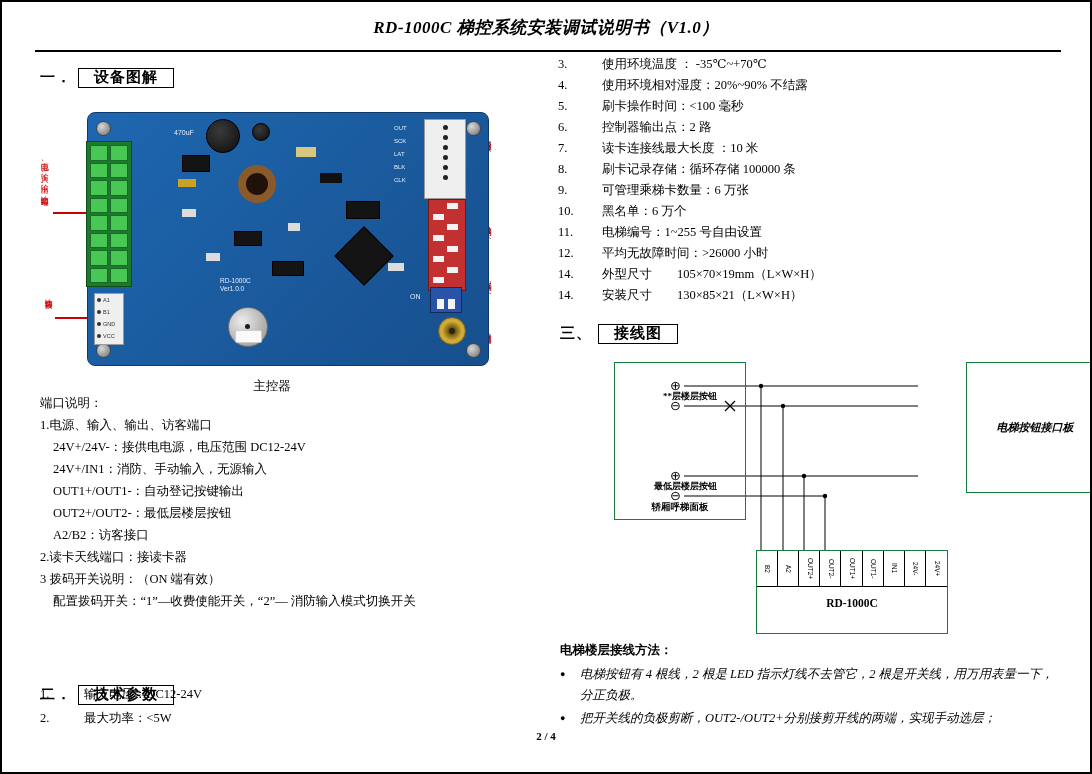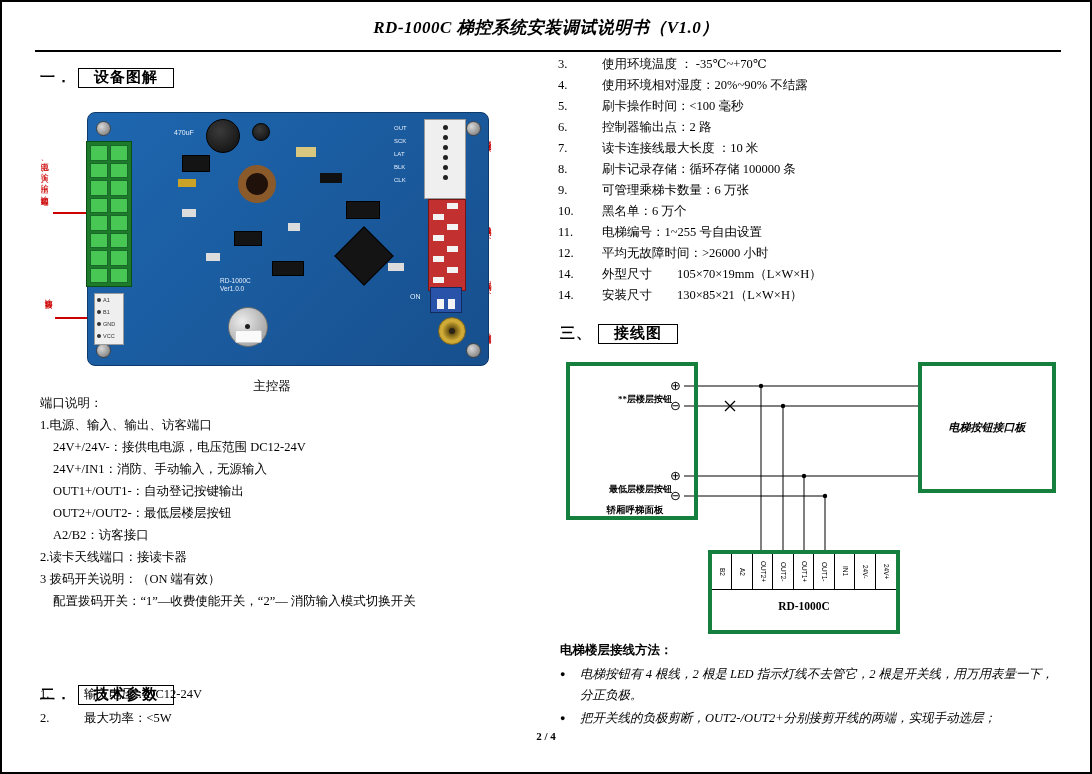--- a/index.html
+++ b/index.html
@@ -36,21 +36,21 @@
   .dipblue{position:absolute;left:342px;top:174px;width:32px;height:26px;background:#2853a8;border:1px solid #122a5e;display:flex;gap:4px;align-items:flex-end;justify-content:center;padding:3px;box-sizing:border-box;}
   .dipblue i{width:7px;height:10px;background:#f3f3f3;display:block;}
   .sma{position:absolute;left:350px;top:204px;width:26px;height:26px;border-radius:50%;background:radial-gradient(circle,#6b5412 18%,#d4af37 55%,#a8842a);border:1px solid #7c621c;}
   .sma::after{content:"";position:absolute;left:10px;top:10px;width:6px;height:6px;border-radius:50%;background:#2b2416;}
   .buzzer{position:absolute;left:140px;top:194px;width:38px;height:38px;border-radius:50%;background:radial-gradient(circle at 35% 35%,#ececec,#8f8f8f);border:1px solid #6f6f6f;}
   .buzzer::after{content:"";position:absolute;left:16px;top:16px;width:5px;height:5px;border-radius:50%;background:#1c1c1c;}
   .sticker{position:absolute;left:6px;top:22px;width:25px;height:11px;background:#fafafa;border-radius:2px;border:1px solid #ccc;}
   .smd{position:absolute;}
   .toroid{position:absolute;left:150px;top:52px;width:22px;height:22px;border-radius:50%;background:#20110a;border:8px solid #8a5a2b;}
   .cap{position:absolute;border-radius:50%;background:radial-gradient(circle at 40% 35%,#3a3a3a,#0c0c0c);border:1px solid #000;}
-  .dbox{position:absolute;border:4px solid #15803d;box-sizing:border-box;}
+  .dbox{position:absolute;border:1px solid #15803d;box-sizing:border-box;margin-left:48px;}
   .circ{position:absolute;font-size:13px;line-height:13px;font-family:"DejaVu Sans",sans-serif;}
   .dlabel{position:absolute;font-weight:bold;font-size:9px;}
   .tstrip{position:absolute;left:0;top:0;width:100%;height:36px;border-bottom:1px solid #000;display:grid;grid-template-columns:repeat(9,1fr);box-sizing:border-box;}
   .tcell{border-right:1px solid #000;display:flex;align-items:center;justify-content:center;overflow:hidden;}
   .tcell:last-child{border-right:none;}
   .tlabel{writing-mode:vertical-rl;font-size:6.5px;font-family:"Liberation Sans",sans-serif;line-height:1;}
   .ctrl-name{position:absolute;left:0;right:0;top:46px;text-align:center;font-weight:bold;font-size:11.5px;}
   .bullets .b{display:flex;margin-bottom:2px;}
   .bullets .mark{width:20px;flex:none;font-size:9px;line-height:21px;}
   .bullets .btext{line-height:21px;font-size:12.5px;font-style:italic;}

